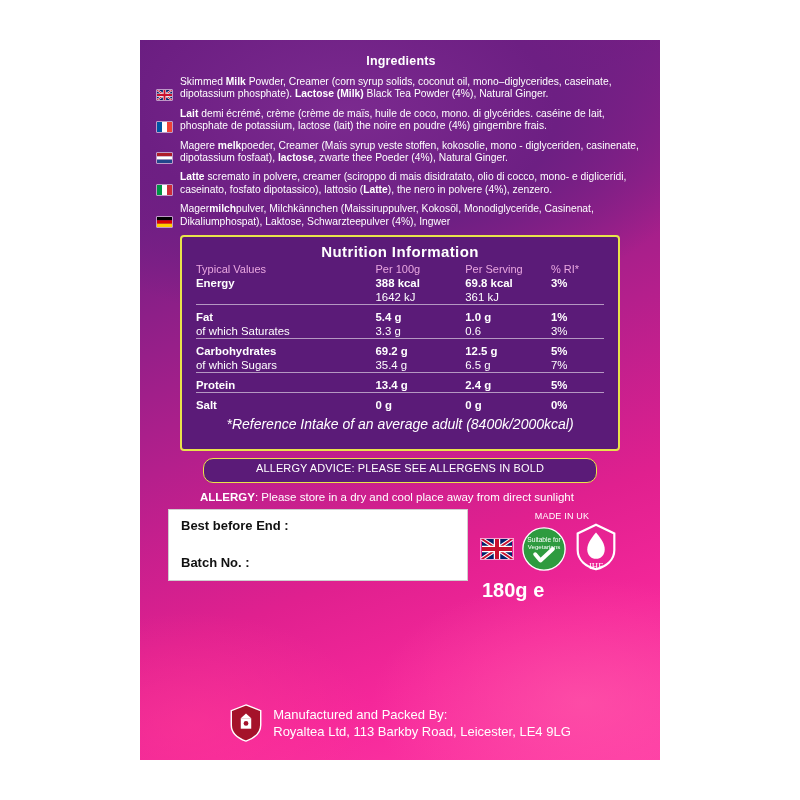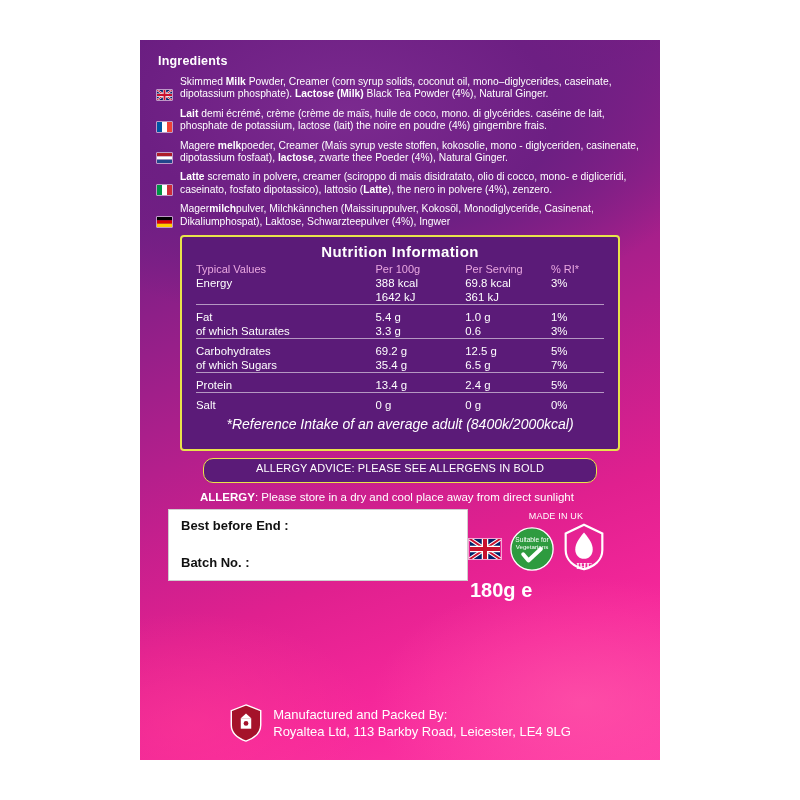--- a/index.html
+++ b/index.html
@@ -30,20 +30,21 @@
     pointer-events:none;
   }
   .inner { position: relative; z-index: 2; padding: 14px 16px 0 16px; }
 
   .ing-title {
     color: #ffffff;
     font-size: 12.5px;
     font-weight: bold;
     margin: 0 0 8px 2px;
     letter-spacing: .2px;
+    text-align: center;
   }
   .ing-row {
     display: flex;
     align-items: flex-end;
     margin-bottom: 7px;
   }
   .flag {
     width: 17px;
     height: 12px;
     flex: 0 0 17px;
@@ -89,21 +90,21 @@
   }
   table.nt td {
     padding: 1px 0;
     vertical-align: top;
   }
   .col-name { width: 44%; }
   .col-100 { width: 22%; }
   .col-serv { width: 21%; }
   .col-ri { width: 13%; text-align: left; }
   .hdr td { color: #e9a8e0; font-size: 11px; padding-bottom: 1px; }
-  .bold { font-weight: normal; margin-top: 33px; }
+  .bold { font-weight: bold; margin-top: 33px; }
   .sep td { border-top: 1px solid rgba(255,255,255,.55); padding-top: 0; height: 3px; }
   .ref {
     font-size: 14px;
     font-style: italic;
     text-align: center;
     margin-top: 4px;
     color: #ffffff;
   }
 
   .allergy {
@@ -142,28 +143,29 @@
     box-sizing: border-box;
   }
   .bbe-line {
     color: #111111;
     font-size: 13px;
     font-weight: bold;
     margin-bottom: 22px;
   }
   .right-col {
     flex: 1 1 auto;
+    padding-left: 12px;
     padding-top: 2px;
     text-align: center;
   }
   .made-in { color: #ffffff; font-size: 9px; letter-spacing: .2px; margin-bottom: 2px; }
   .badges { display: flex; align-items: center; justify-content: flex-start; gap: 8px; }
   .uk-flag { width: 34px; height: 22px; border: 1px solid rgba(255,255,255,.6); box-sizing:border-box; }
   .veg-badge { width: 44px; height: 44px; }
-  .ihf { text-align: left; font-weight: bold; }
+  .ihf { text-align: left; }
   .weight {
     color: #ffffff;
     font-size: 20px;
     font-weight: bold;
     margin-top: 4px;
     text-align: left;
     padding-left: 2px;
   }
 
   .manu {

